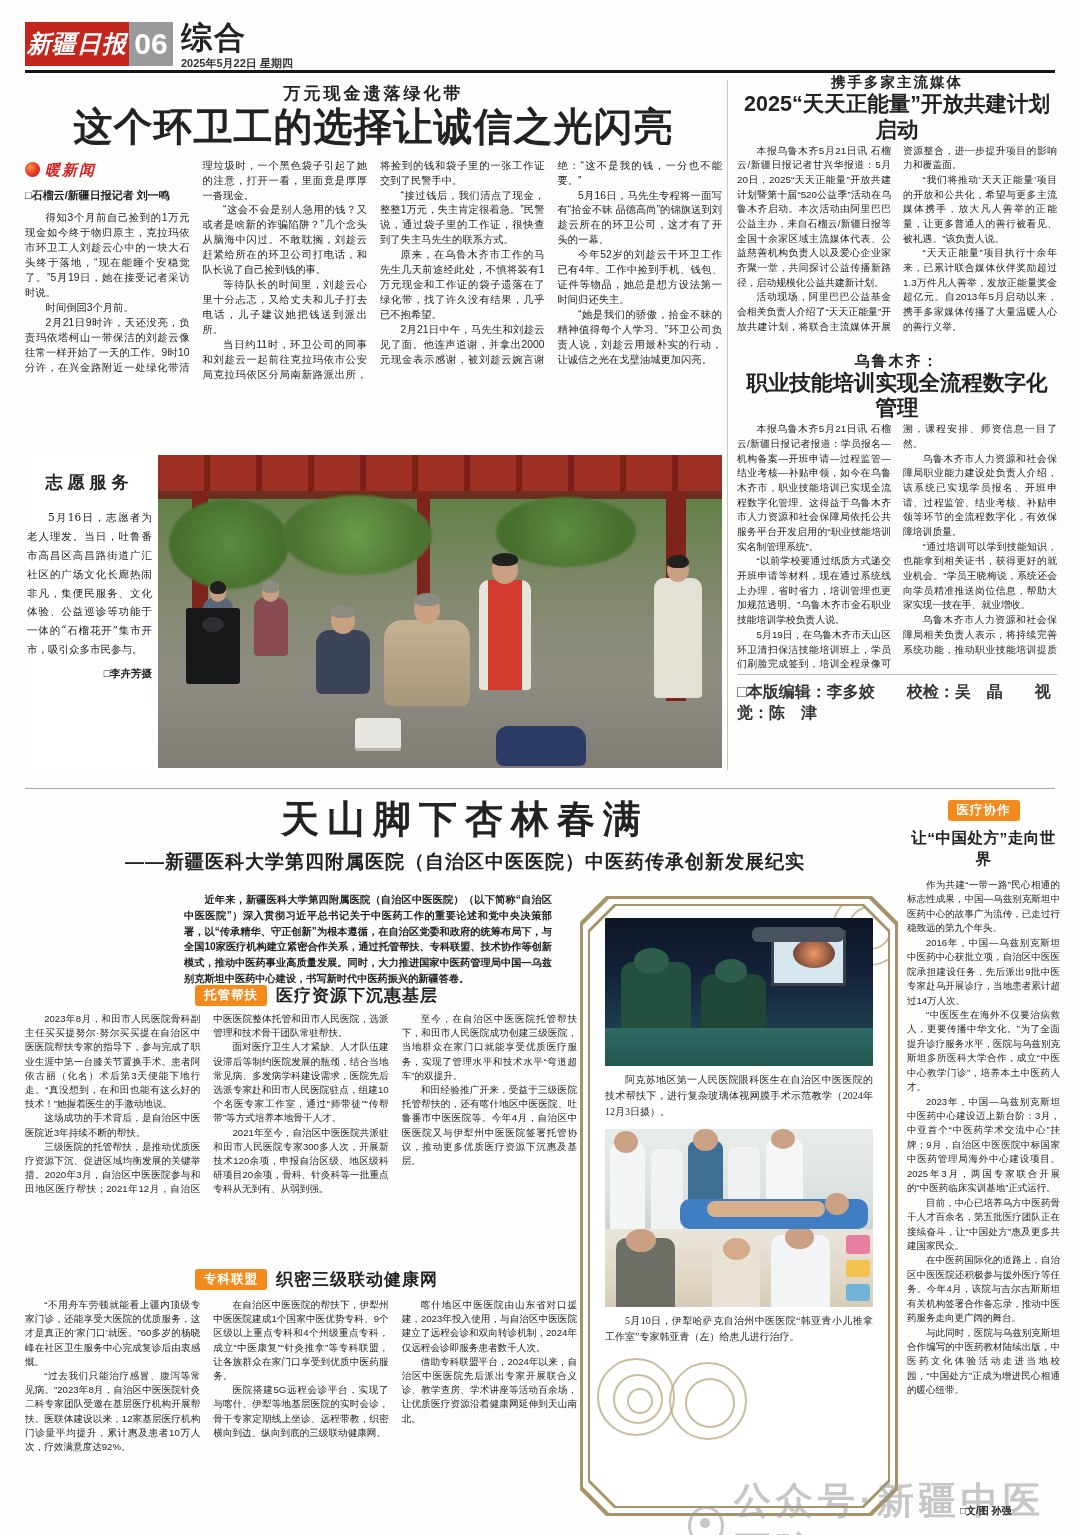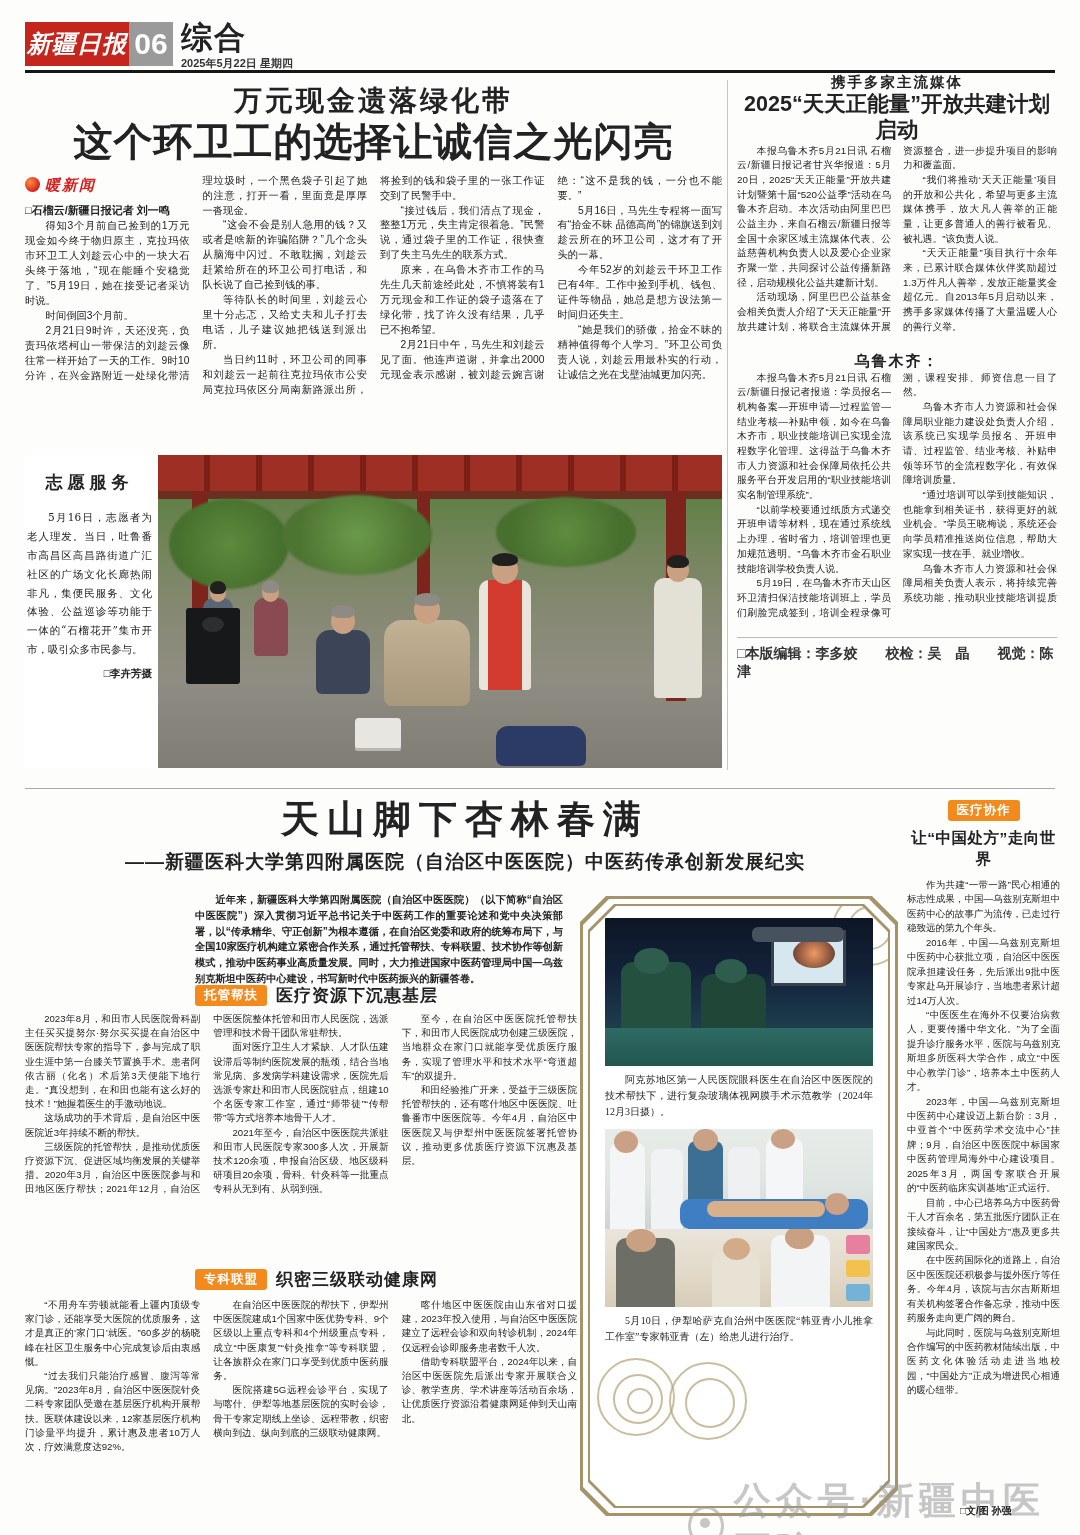--- a/index.html
+++ b/index.html
@@ -19,29 +19,29 @@
          font-size:24px;letter-spacing:1px;}
   .pageno{width:44px;height:44px;background:#9a9a9a;color:#fff;display:flex;align-items:center;
           justify-content:center;font-size:30px;font-weight:bold;}
   .mast-right{margin-left:8px;}
   .section-name{font-size:31px;font-weight:900;line-height:1;letter-spacing:2px;}
   .mast-date{font-size:11px;font-weight:bold;color:#333;margin-top:3px;}
   .rule-top{position:absolute;left:25px;top:70px;width:1030px;height:3px;background:#161616;}
 
   
   .lead{position:absolute;left:25px;top:82px;width:697px;}
-  .lead .kicker{text-align:center;font-size:28px;font-weight:700;letter-spacing:3px;}
+  .lead .kicker{text-align:center;font-size:17px;font-weight:700;letter-spacing:3px;}
   .lead .headline{text-align:center;font-size:39px;font-weight:900;letter-spacing:1px;line-height:1.12;margin-top:4px;}
   .lead-body{margin-top:10px;height:284px;column-count:4;column-gap:13px;
              font-size:10.3px;line-height:1.45;text-align:justify;overflow:hidden;}
   .nuan-row{display:flex;align-items:center;gap:5px;margin-bottom:8px;}
   .nuan-ico{width:15px;height:15px;border-radius:50%;
             background:radial-gradient(circle at 35% 35%,#ff9040,#d71f1f 70%);display:inline-block;}
   .nuan-txt{color:#d71f1f;font-weight:900;font-style:italic;font-size:15px;letter-spacing:2px;}
-  .lead-byline{font-weight:bold;font-size:11px;text-indent:0;}
+  .lead-byline{font-weight:bold;font-size:11px;text-indent:0;margin-bottom:7px;}
 
   
   .photo-block{position:absolute;left:25px;top:455px;width:697px;height:313px;background:#fff;}
   .photo-caption{position:absolute;left:0;top:0;width:133px;height:100%;background:#fff;box-sizing:border-box;padding:16px 6px 6px 2px;}
   .photo-caption h3{margin:0 0 14px;text-align:center;font-size:17px;letter-spacing:5px;font-weight:900;}
   .photo-caption .cap{font-family:"DejaVu Serif",serif;font-size:10.5px;line-height:1.8;text-align:justify;text-indent:2em;color:#1c1c1c;}
   .photo-caption .credit{font-size:10.5px;font-weight:bold;text-align:right;margin-top:8px;}
   .photo-area{position:absolute;left:133px;right:0;top:0;bottom:0;overflow:hidden;
       background:linear-gradient(180deg,#51703e 0%,#63814a 16%,#74855c 30%,#878974 52%,#8f8d82 72%,#7f7d74 100%);}
   .beam{position:absolute;left:0;right:0;top:0;height:36px;
@@ -62,30 +62,30 @@
   
   .vline{position:absolute;left:727px;top:80px;width:1px;height:690px;background:#c6c6c6;}
   .right-top{position:absolute;left:737px;top:73px;width:320px;}
   .rt-kicker{text-align:center;font-size:14.5px;font-weight:700;letter-spacing:2px;}
   .rt-headline{text-align:center;font-size:21.5px;font-weight:900;line-height:1.2;margin:5px 0 10px;}
   .rt-body{column-count:2;column-gap:12px;font-size:9.8px;line-height:1.5;text-align:justify;overflow:hidden;}
   .rt-a1 .rt-body{height:208px;}
   .rt-a2{}
   .rt-a2 .rt-kicker{font-size:15px;}
   .rt-a2 .rt-body{height:252px;}
-  .editors{margin-top:14px;border-top:1px solid #bbb;padding-top:7px;font-size:14px;font-weight:bold;color:#333;}
+  .editors{border-top:1px solid #bbb;padding-top:7px;font-size:16px;font-weight:bold;color:#333;}
 
   .hline-mid{position:absolute;left:25px;top:788px;width:1030px;height:1px;background:#aaa;}
 
   
   .f-headline{position:absolute;left:25px;top:794px;width:880px;text-align:center;
               font-size:38px;font-weight:900;letter-spacing:8px;}
   .f-subhead{position:absolute;left:25px;top:849px;width:880px;text-align:center;
              font-size:19px;font-weight:700;letter-spacing:1px;}
-  .f-intro{position:absolute;left:195px;top:892px;width:368px;height:92px;overflow:hidden;
+  .f-intro{position:absolute;left:184px;top:892px;width:368px;height:92px;overflow:hidden;
            font-size:10.2px;font-weight:600;line-height:1.55;text-align:justify;}
   .badge-row{position:absolute;display:flex;align-items:center;}
   .badge{background:#f28a1d;color:#fff;font-weight:700;font-size:12.5px;padding:2px 9px;border-radius:3px;letter-spacing:1px;}
   .sec-title{font-size:17px;font-weight:900;margin-left:9px;letter-spacing:1px;}
   .f-cols{position:absolute;left:25px;width:552px;column-count:3;column-gap:13px;
           font-size:9.6px;line-height:1.48;text-align:justify;overflow:hidden;}
   .f-cols1{top:1012px;height:250px;}
   .f-cols2{top:1298px;height:232px;}
 
   
@@ -227,20 +227,21 @@
       <h2 class="rt-headline" style="margin:0;">2025“天天正能量”开放共建计划启动</h2>
       <div class="rt-body">
           <p>本报乌鲁木齐5月21日讯 石榴云/新疆日报记者甘兴华报道：5月20日，2025“天天正能量”开放共建计划暨第十届“520公益季”活动在乌鲁木齐启动。本次活动由阿里巴巴公益主办，来自石榴云/新疆日报等全国十余家区域主流媒体代表、公益慈善机构负责人以及爱心企业家齐聚一堂，共同探讨公益传播新路径，启动规模化公益共建新计划。</p>
           <p>活动现场，阿里巴巴公益基金会相关负责人介绍了“天天正能量”开放共建计划，将联合主流媒体开展资源整合，进一步提升项目的影响力和覆盖面。</p>
           <p>“我们将推动‘天天正能量’项目的开放和公共化，希望与更多主流媒体携手，放大凡人善举的正能量，让更多普通人的善行被看见、被礼遇。”该负责人说。</p>
           <p>“天天正能量”项目执行十余年来，已累计联合媒体伙伴奖励超过1.3万件凡人善举，发放正能量奖金超亿元。自2013年5月启动以来，携手多家媒体传播了大量温暖人心的善行义举。</p>
         </div>
     </article>
     <article class="rt-a2">
       <div class="rt-kicker">乌鲁木齐：</div>
+      <h2 class="rt-headline" style="margin:0;">职业技能培训实现全流程数字化管理</h2>
       <div class="rt-body">
           <p>本报乌鲁木齐5月21日讯 石榴云/新疆日报记者报道：学员报名—机构备案—开班申请—过程监管—结业考核—补贴申领，如今在乌鲁木齐市，职业技能培训已实现全流程数字化管理。这得益于乌鲁木齐市人力资源和社会保障局依托公共服务平台开发启用的“职业技能培训实名制管理系统”。</p>
           <p>“以前学校要通过纸质方式递交开班申请等材料，现在通过系统线上办理，省时省力，培训管理也更加规范透明。”乌鲁木齐市金石职业技能培训学校负责人说。</p>
           <p>5月19日，在乌鲁木齐市天山区环卫清扫保洁技能培训班上，学员们刷脸完成签到，培训全程录像可溯，课程安排、师资信息一目了然。</p>
           <p>乌鲁木齐市人力资源和社会保障局职业能力建设处负责人介绍，该系统已实现学员报名、开班申请、过程监管、结业考核、补贴申领等环节的全流程数字化，有效保障培训质量。</p>
           <p>“通过培训可以学到技能知识，也能拿到相关证书，获得更好的就业机会。”学员王晓梅说，系统还会向学员精准推送岗位信息，帮助大家实现一技在手、就业增收。</p>
           <p>乌鲁木齐市人力资源和社会保障局相关负责人表示，将持续完善系统功能，推动职业技能培训提质增效，让更多劳动者掌握一技之长。</p>
         </div>
     </article>
     <div class="editors">□本版编辑：李多姣　　校检：吴　晶　　视觉：陈　津</div>

